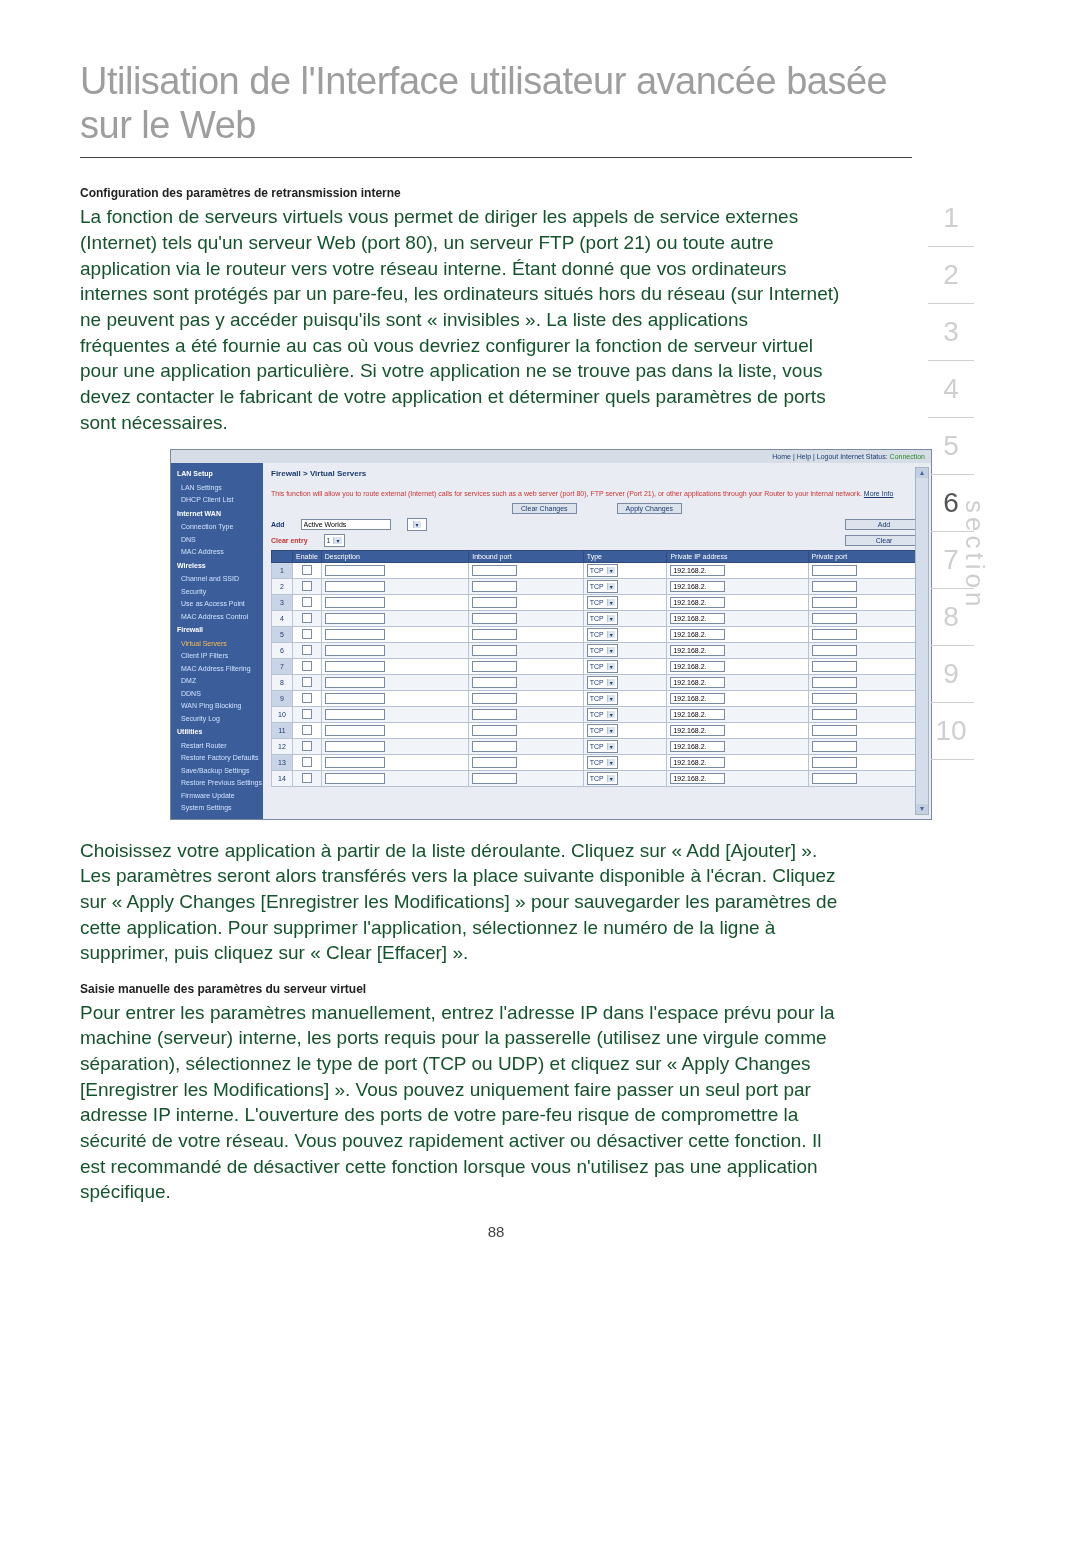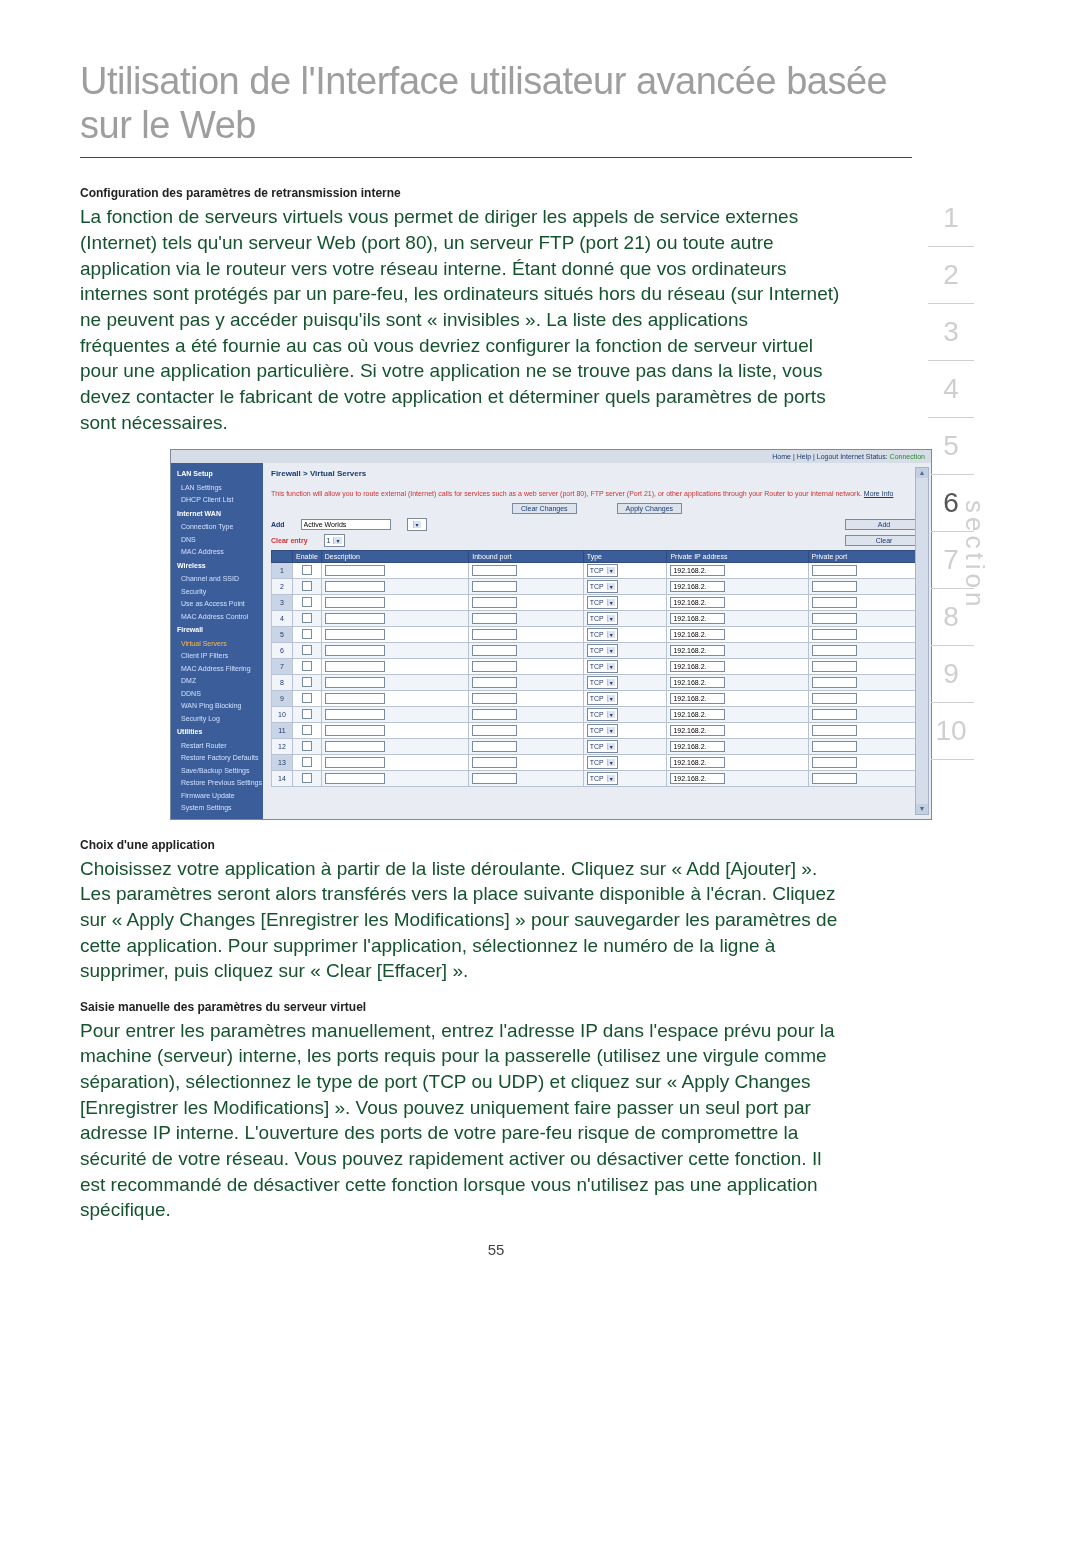--- a/index.html
+++ b/index.html
@@ -473,20 +473,19 @@
                   <td><input class="router-input" style="width: 55px;" value="192.168.2."></td>
                   <td><input class="router-input" style="width: 45px;"></td>
                 </tr>
               </tbody>
           </table>
         </div>
       </div>
     </div>
   </div>
 
-  <div class="subhead">Choix d'une application</div>
   <p class="body-text">Choisissez votre application à partir de la liste déroulante. Cliquez sur « Add [Ajouter] ». Les paramètres seront alors transférés vers la place suivante disponible à l'écran. Cliquez sur « Apply Changes [Enregistrer les Modifications] » pour sauvegarder les paramètres de cette application. Pour supprimer l'application, sélectionnez le numéro de la ligne à supprimer, puis cliquez sur « Clear [Effacer] ».</p>
 
   <div class="subhead">Saisie manuelle des paramètres du serveur virtuel</div>
   <p class="body-text">Pour entrer les paramètres manuellement, entrez l'adresse IP dans l'espace prévu pour la machine (serveur) interne, les ports requis pour la passerelle (utilisez une virgule comme séparation), sélectionnez le type de port (TCP ou UDP) et cliquez sur « Apply Changes [Enregistrer les Modifications] ». Vous pouvez uniquement faire passer un seul port par adresse IP interne. L'ouverture des ports de votre pare-feu risque de compromettre la sécurité de votre réseau. Vous pouvez rapidement activer ou désactiver cette fonction. Il est recommandé de désactiver cette fonction lorsque vous n'utilisez pas une application spécifique.</p>
 
-  <div class="page-num">55</div>
+  <div class="page-num">88</div>
 </div>
 
 </body></html>

